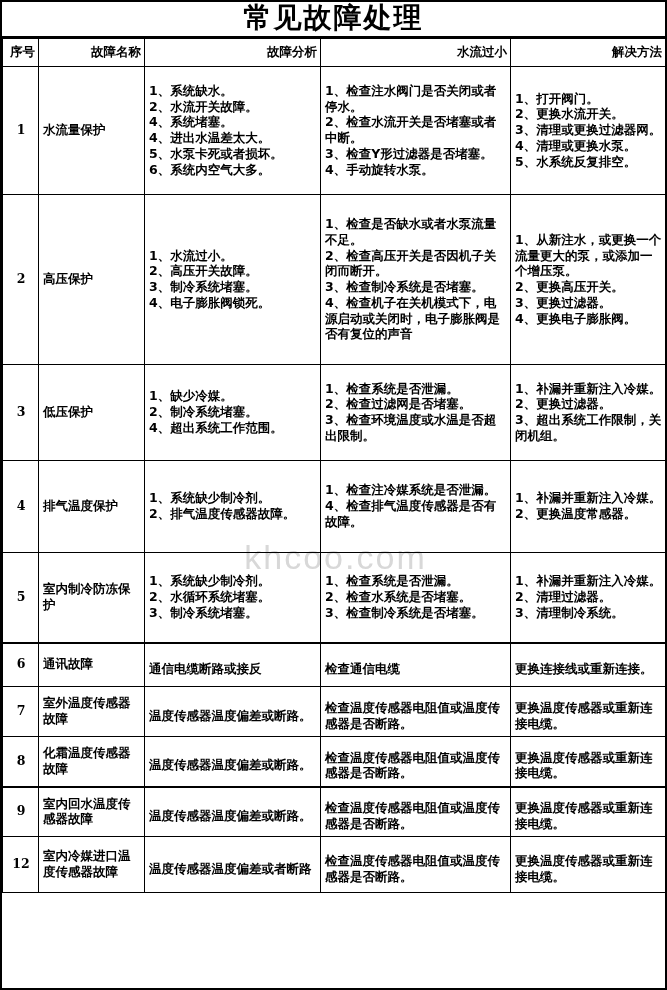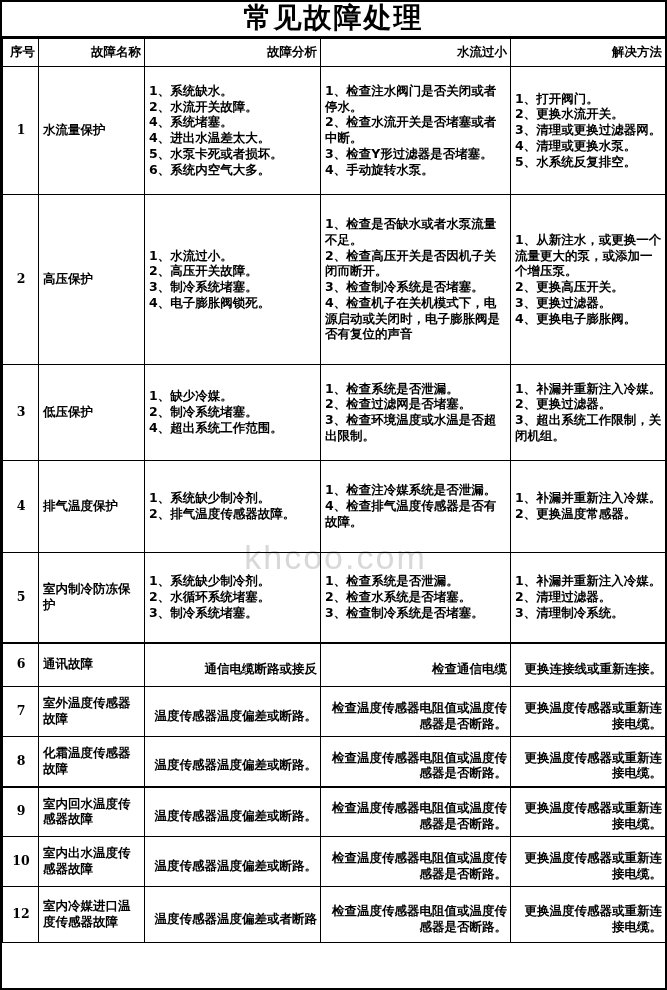--- a/index.html
+++ b/index.html
@@ -111,21 +111,20 @@
   td.name {
     padding-left: 7px;
   }
   td.cell {
     vertical-align: top;
     padding-top: 4px;
   }
   td.cell.mid {
     vertical-align: middle;
     padding-top: 11px;
-    text-align: right;
   }
 
   .lines { margin: 0; }
   .lines .ln { display: block; }
 
   
   tr.sep-strong > td { border-top-width: 2px; }
 </style>
 </head>
 <body>
@@ -308,27 +307,20 @@
           <td class="cell mid">检查温度传感器电阻值或温度传感器是否断路。</td>
           <td class="cell mid">更换温度传感器或重新连接电缆。</td>
         </tr>
         <tr class="sep-strong" style="height: 50px;">
           <td class="idx">9</td>
           <td class="name">室内回水温度传感器故障</td>
           <td class="cell mid">温度传感器温度偏差或断路。</td>
           <td class="cell mid">检查温度传感器电阻值或温度传感器是否断路。</td>
           <td class="cell mid">更换温度传感器或重新连接电缆。</td>
         </tr>
-        <tr style="height: 50px;">
-          <td class="idx">10</td>
-          <td class="name">室内出水温度传感器故障</td>
-          <td class="cell mid">温度传感器温度偏差或断路。</td>
-          <td class="cell mid">检查温度传感器电阻值或温度传感器是否断路。</td>
-          <td class="cell mid">更换温度传感器或重新连接电缆。</td>
-        </tr>
         <tr style="height: 56px;">
           <td class="idx">12</td>
           <td class="name">室内冷媒进口温度传感器故障</td>
           <td class="cell mid">温度传感器温度偏差或者断路</td>
           <td class="cell mid">检查温度传感器电阻值或温度传感器是否断路。</td>
           <td class="cell mid">更换温度传感器或重新连接电缆。</td>
         </tr>
       </tbody>
   </table>
 

